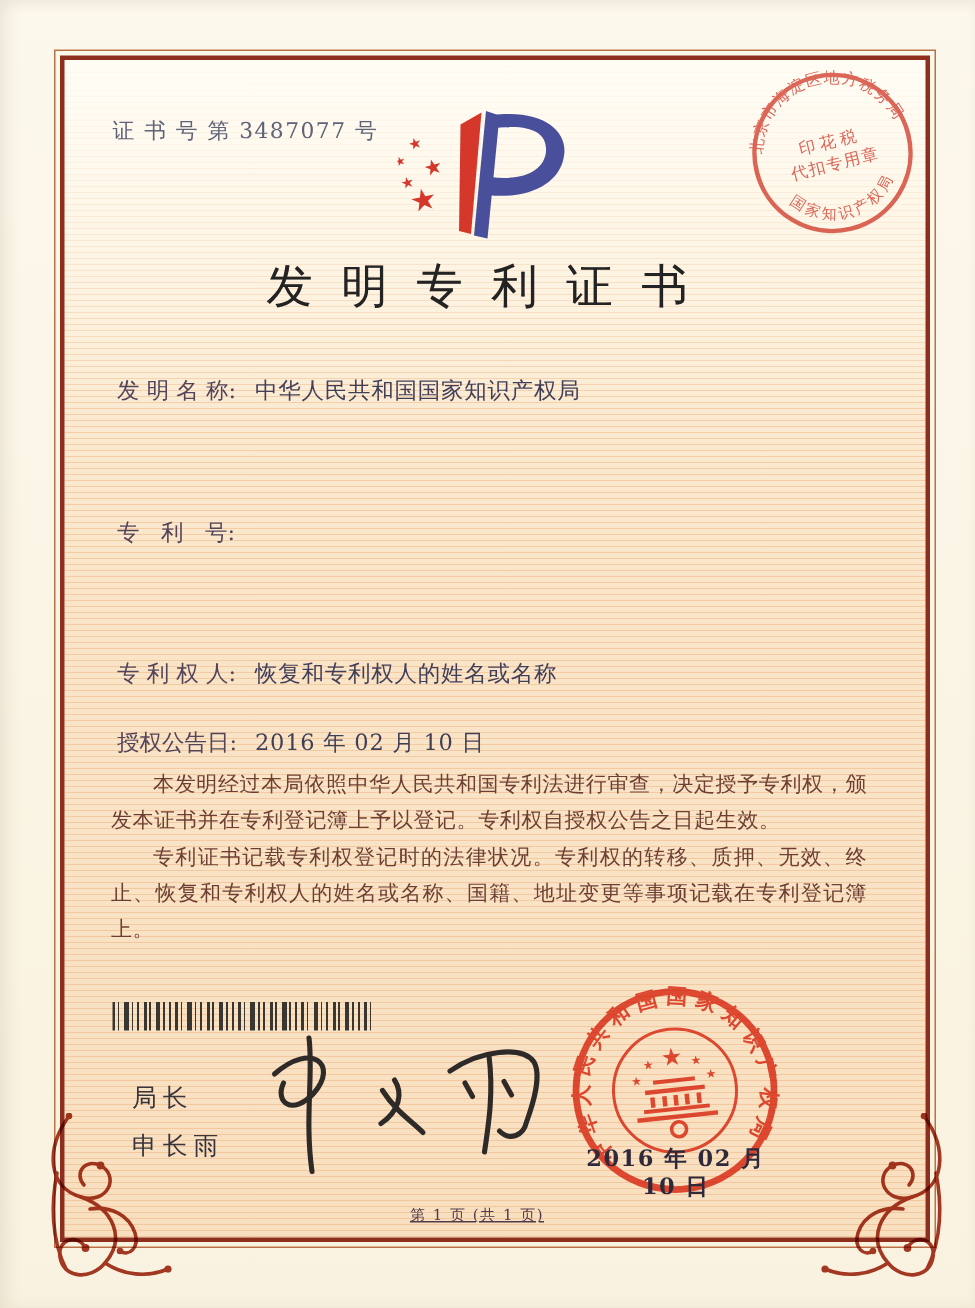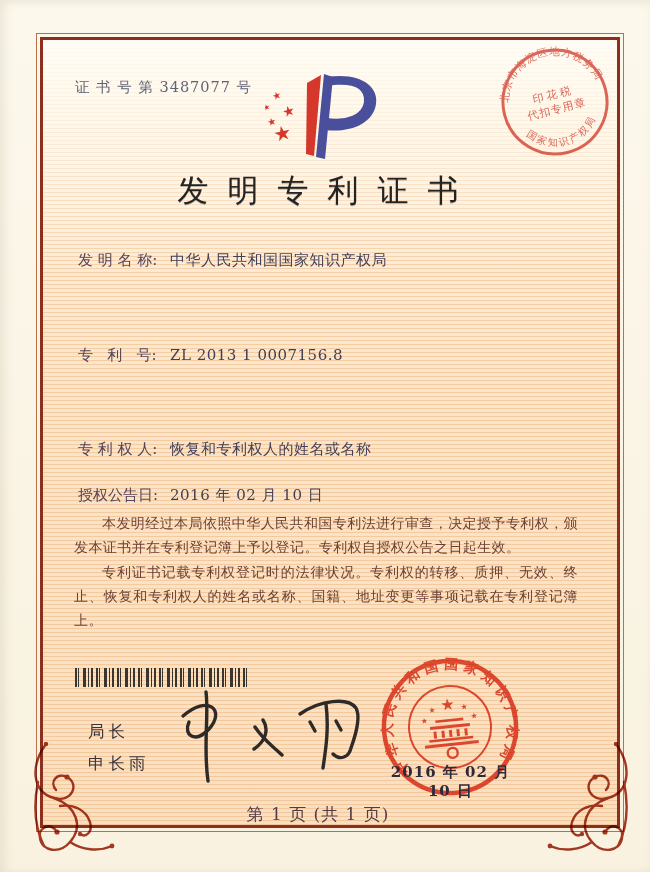--- a/index.html
+++ b/index.html
@@ -50,21 +50,21 @@
       #20201e 8px 11px, transparent 11px 13px,
       #20201e 13px 14px, transparent 14px 16.5px,
       #20201e 16.5px 18px, transparent 18px 21px);
     opacity:.88;
   }
   .signatory { position:absolute; left:88px; font-family:"DejaVu Sans","Liberation Sans",sans-serif;
     font-size:16.5px; color:#39343c; letter-spacing:4px; }
   .sig-svg { position:absolute; left:168px; top:684px; }
   .footer {
     position:absolute; left:0; right:14px; top:803px; text-align:center;
-    font-size:17px; color:#533c49; letter-spacing:1px;
+    font-size:10px; color:#533c49; letter-spacing:1px;text-decoration:underline;
   }
   
   .seal, .tax-stamp { position:absolute; mix-blend-mode:multiply; }
   .seal { left:378px; top:655px; }
   .seal-date {
     position:absolute; left:378px; top:763px; width:145px; text-align:center;
     font-size:15px; color:#2e2a3c; letter-spacing:1px; font-weight:600;
   }
   .tax-stamp { left:497px; top:44px; }
   .logo { position:absolute; left:265px; top:70px; }
@@ -113,21 +113,20 @@
   </svg>
 
   <div class="title">发明专利证书</div>
 
   <div class="field-row" style="top:251px">
     <span class="field-label">发 明 名 称:</span>
     <span class="field-value">中华人民共和国国家知识产权局</span>
   </div>
   <div class="field-row" style="top:346px">
     <span class="field-label">专   利   号:</span>
-    <span class="field-value">ZL 2013 1 0007156.8</span>
   </div>
   <div class="field-row" style="top:440px">
     <span class="field-label">专 利 权 人:</span>
     <span class="field-value">恢复和专利权人的姓名或名称</span>
   </div>
   <div class="field-row" style="top:486px">
     <span class="field-label">授权公告日:</span>
     <span class="field-value">2016 年 02 月 10 日</span>
   </div>
 

